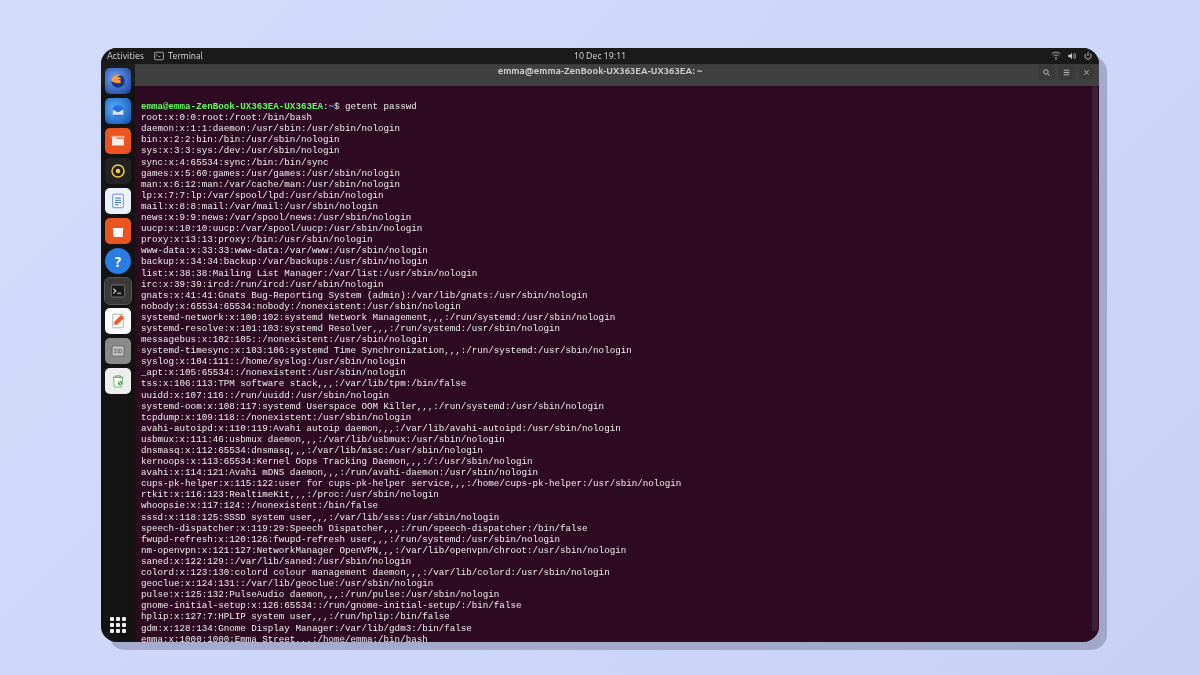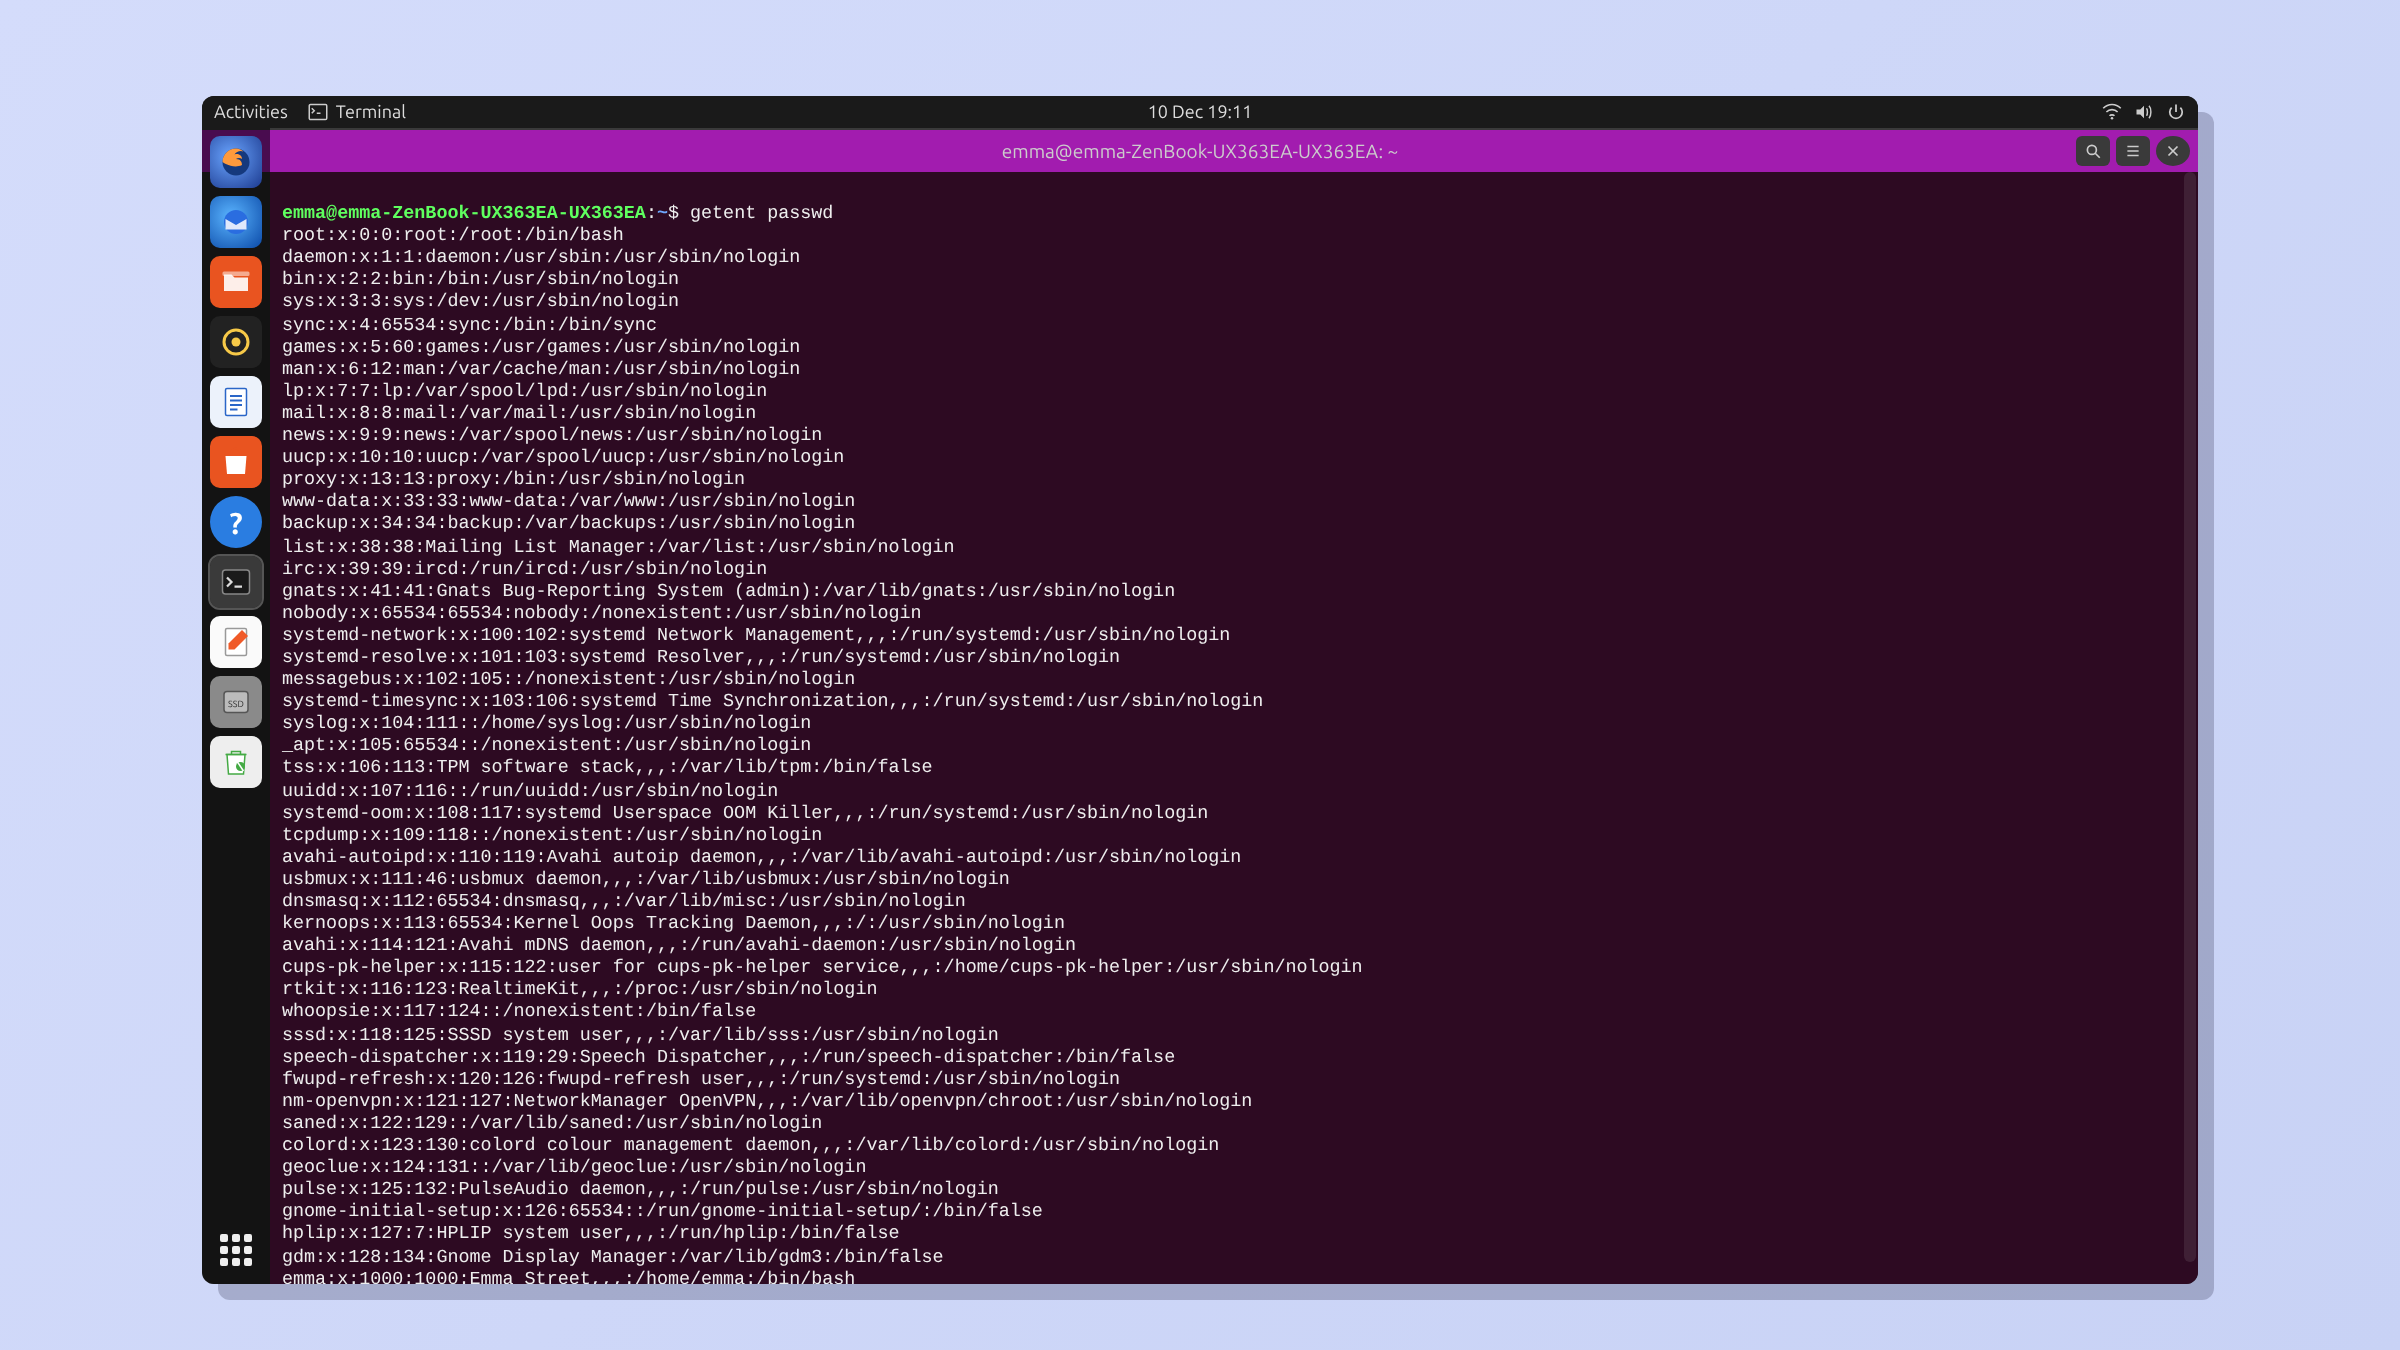--- a/index.html
+++ b/index.html
@@ -10,21 +10,21 @@
     height: 675px;
     overflow: hidden;
     display: flex;
     justify-content: center;
     padding-top: 48px;
   }
   .screenshot {
     width: 998px;
     height: 594px;
     background: #2b2b2b;
-    border-radius: 6px;
+    border-radius: 16px;
     box-shadow: 8px 8px 0 rgba(40,40,70,0.25);
     overflow: hidden;
     display: flex;
     flex-direction: column;
     position: relative;
   }
   
   .topbar {
     height: 16px;
     background: #1a1a1a;
@@ -65,27 +65,26 @@
   .launcher svg, .launcher .glyph { width:18px; height:18px; }
   .apps-btn {
     position:absolute; bottom:4px; left:0; right:0; margin:auto;
     width:26px;height:26px;display:flex;align-items:center;justify-content:center;
   }
   .apps-grid { display:grid; grid-template-columns:repeat(3,4px); grid-template-rows:repeat(3,4px); gap:2px;}
   .apps-grid span { background:#eee; width:4px;height:4px; border-radius:1px;}
   
   .winheader {
     height: 22px;
-    background: #a21caf;
+    background: #404040;
     display:flex;
-    align-items:center;
     justify-content:center;
     color:#ccc;
     font-size: 9.5px;
-    font-weight:400;
+    font-weight:700;
     position:relative;
     border-top:1px solid #3a3a3a;
   }
   .winheader .wbtns { position:absolute; right:4px; display:flex; gap:3px;}
   .wbtn { width:17px;height:15px; background:#3a3a3a; border-radius:3px; display:flex;align-items:center;justify-content:center;}
   .wbtn:last-child{border-radius:50%;}
   .wbtn svg{width:9px;height:9px;}
   
   .term {
     position:absolute;

